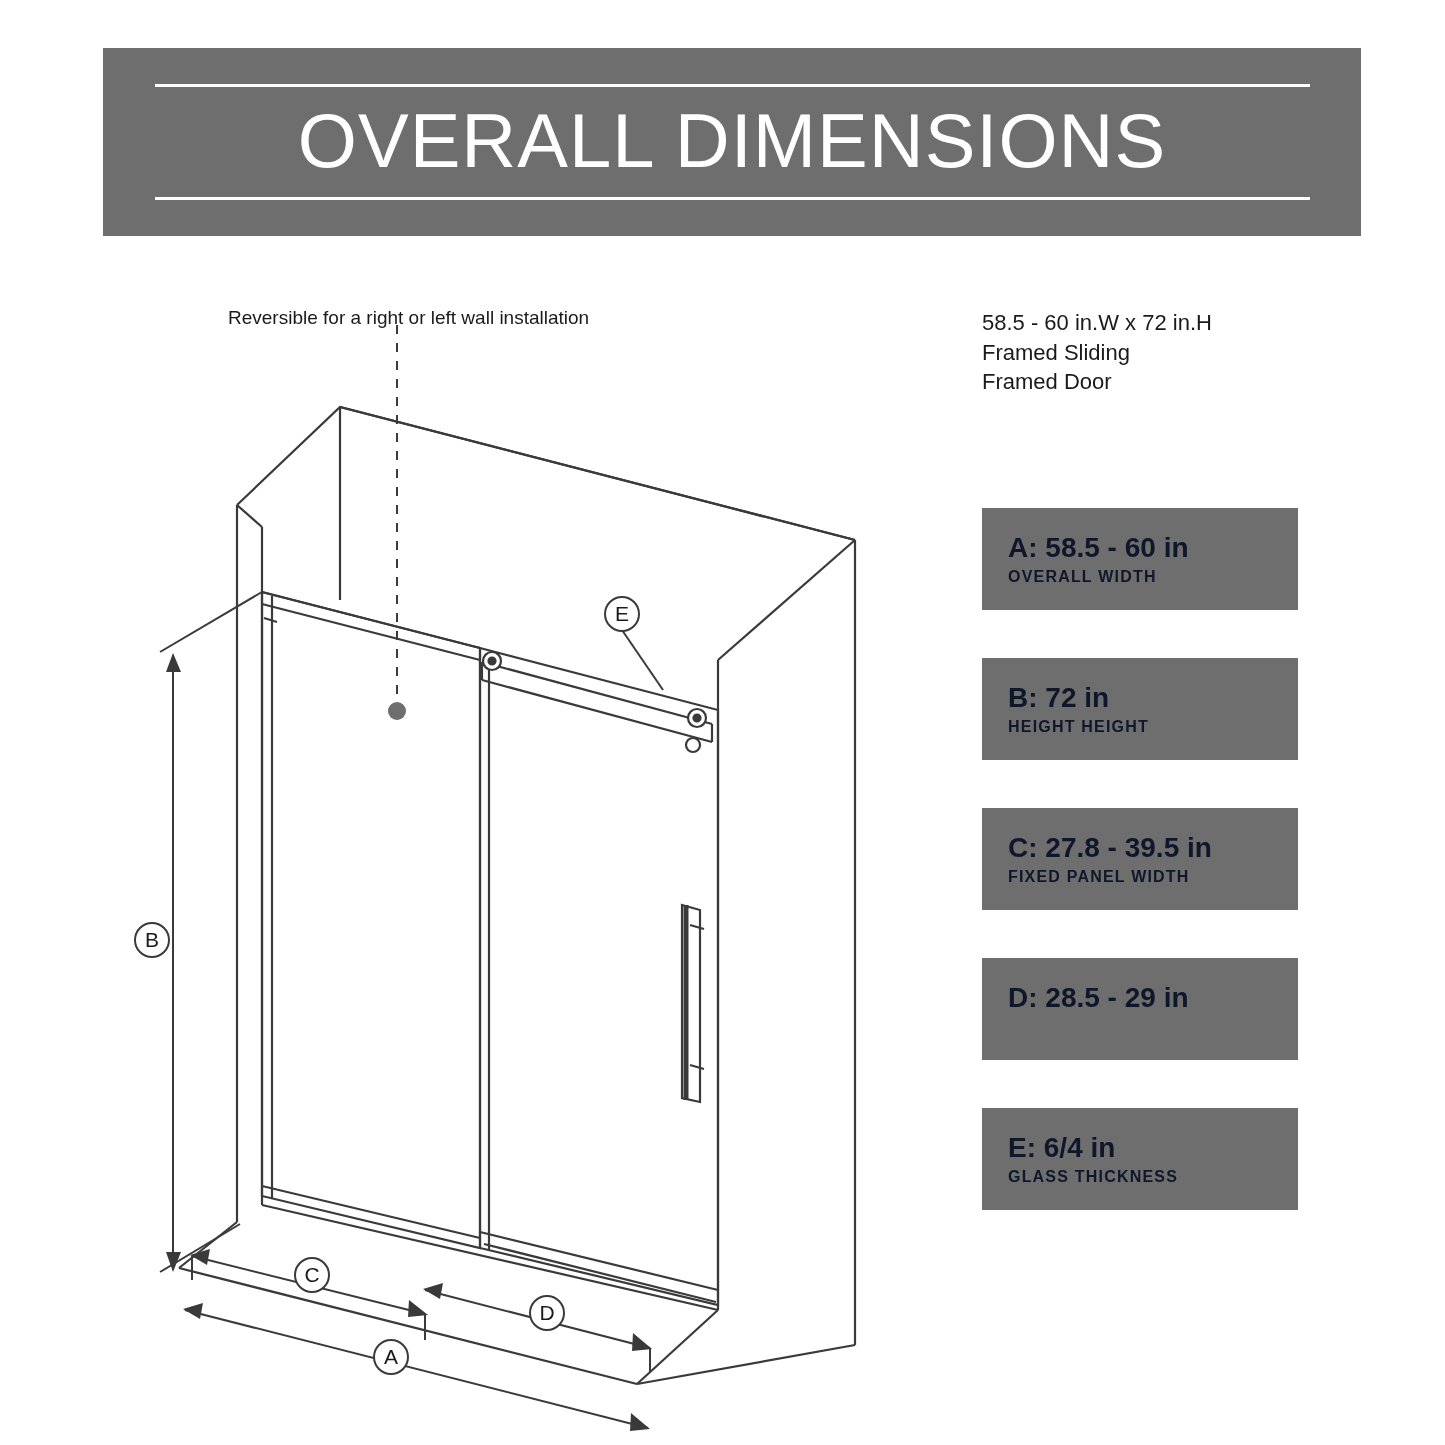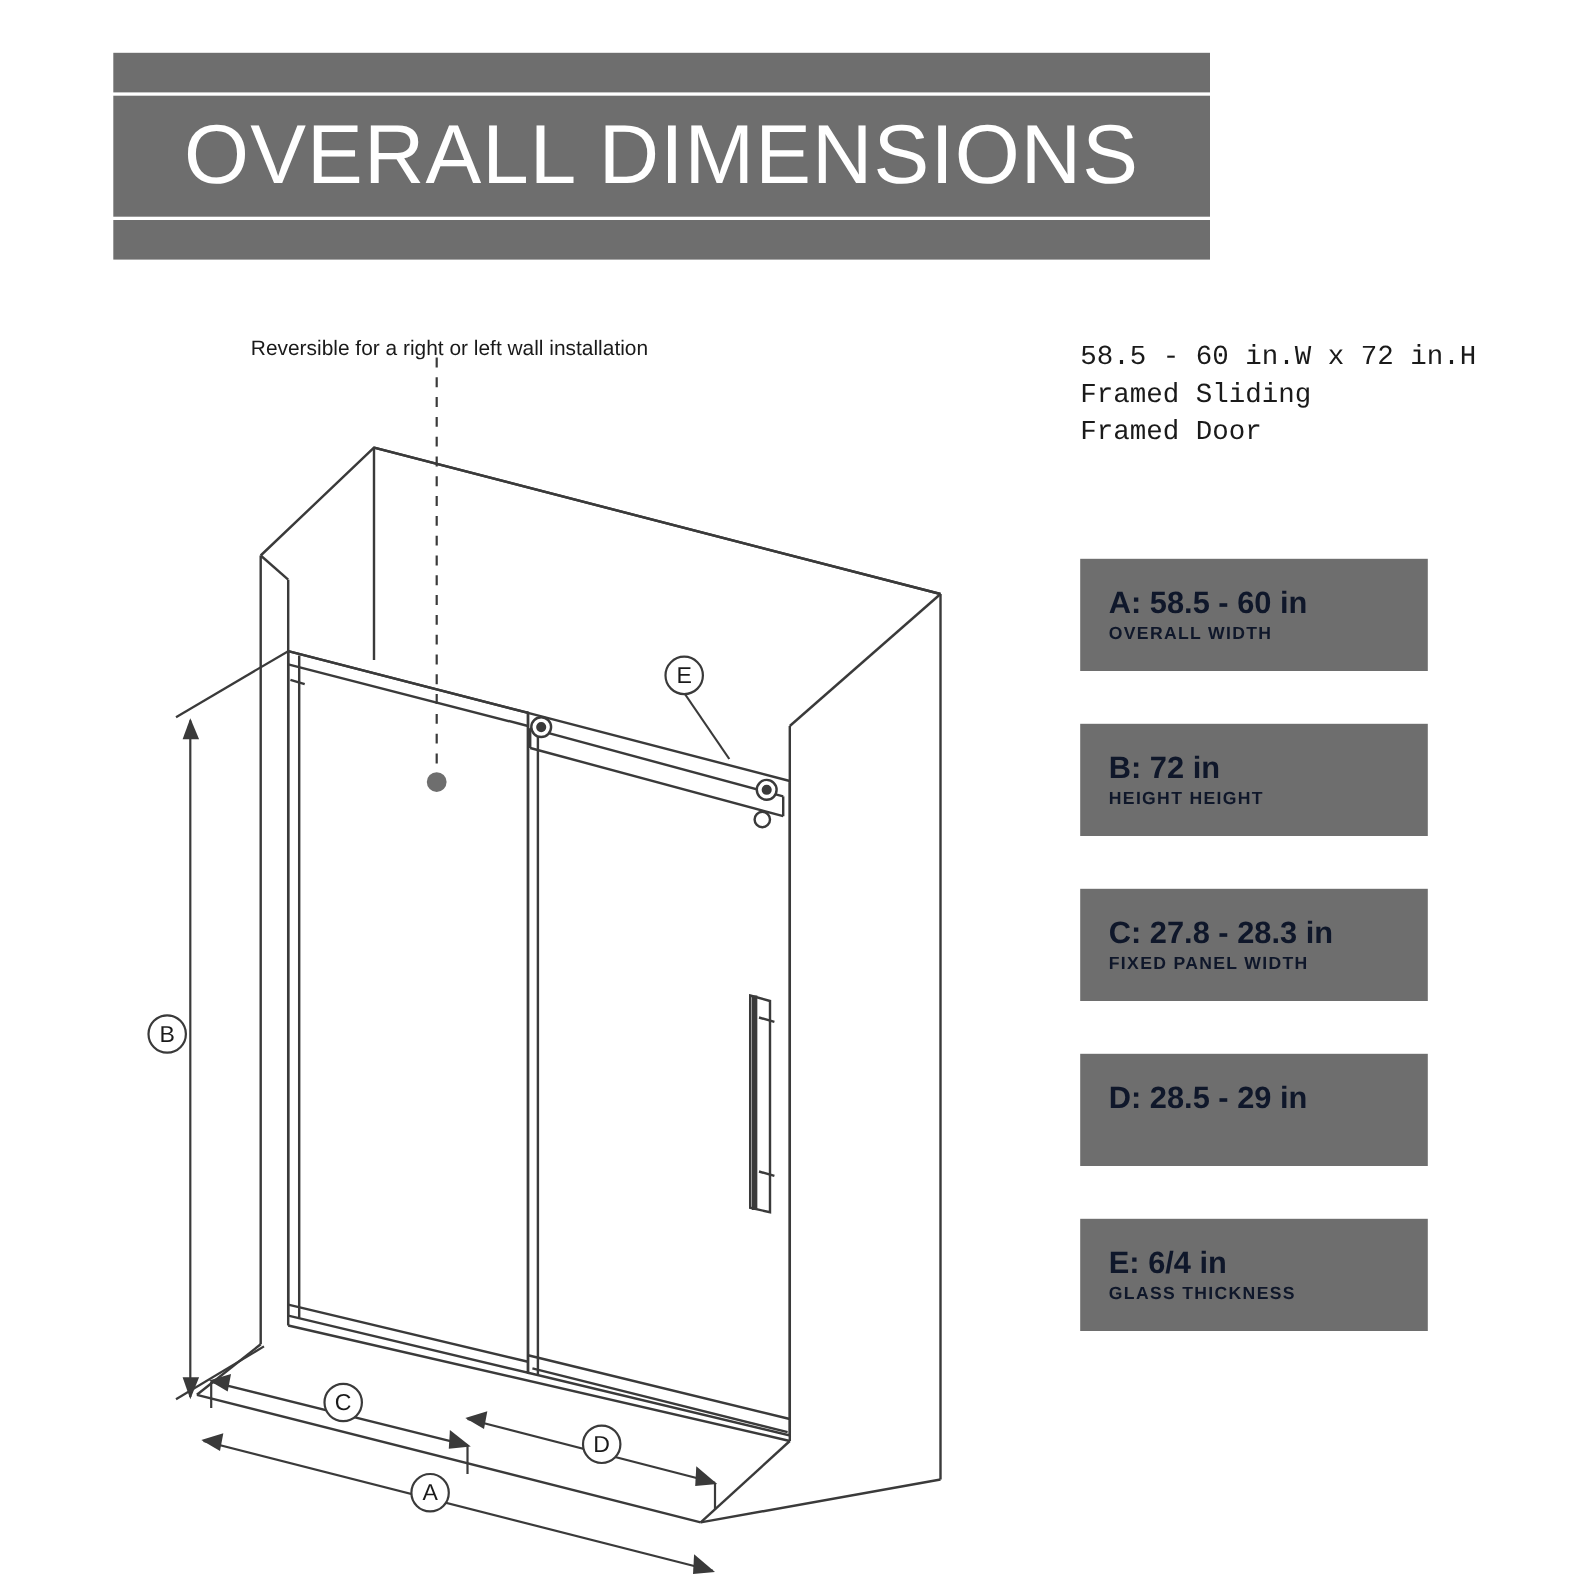--- a/index.html
+++ b/index.html
@@ -14,21 +14,21 @@
     color: #1a1a1a;
     position: relative;
     overflow: hidden;
   }
 
   
   .banner {
     position: absolute;
     left: 103px;
     top: 48px;
-    width: 997px;
+    width: 1258px;
     height: 188px;
     background: #6e6e6e;
     box-sizing: border-box;
     display: flex;
     flex-direction: column;
     justify-content: center;
     align-items: center;
   }
   .banner .rule {
     width: 1155px;
@@ -50,25 +50,24 @@
     left: 228px;
     top: 307px;
     font-size: 19px;
     color: #1a1a1a;
     white-space: nowrap;
   }
   .product-desc {
     position: absolute;
     left: 982px;
     top: 308px;
-    font-size: 25px;
+    font-size: 22px;
     line-height: 1.35;
     color: #1a1a1a;
     width: 380px;
-    font-family: Liberation Mono, monospace;
   }
 
   
   .legend {
     position: absolute;
     left: 982px;
     top: 508px;
     width: 316px;
   }
   .legend-card {
@@ -123,21 +122,21 @@
 <div class="legend">
   <div class="legend-card">
     <div class="code">A: 58.5 - 60 in</div>
     <div class="desc">OVERALL WIDTH</div>
   </div>
   <div class="legend-card">
     <div class="code">B: 72 in</div>
     <div class="desc">HEIGHT HEIGHT</div>
   </div>
   <div class="legend-card">
-    <div class="code">C: 27.8 - 28.3 in</div>
+    <div class="code">C: 27.8 - 39.5 in</div>
     <div class="desc">FIXED PANEL WIDTH</div>
   </div>
   <div class="legend-card">
     <div class="code">D: 28.5 - 29 in</div>
   </div>
   <div class="legend-card">
     <div class="code">E: 6/4 in</div>
     <div class="desc">GLASS THICKNESS</div>
   </div>
 </div>

